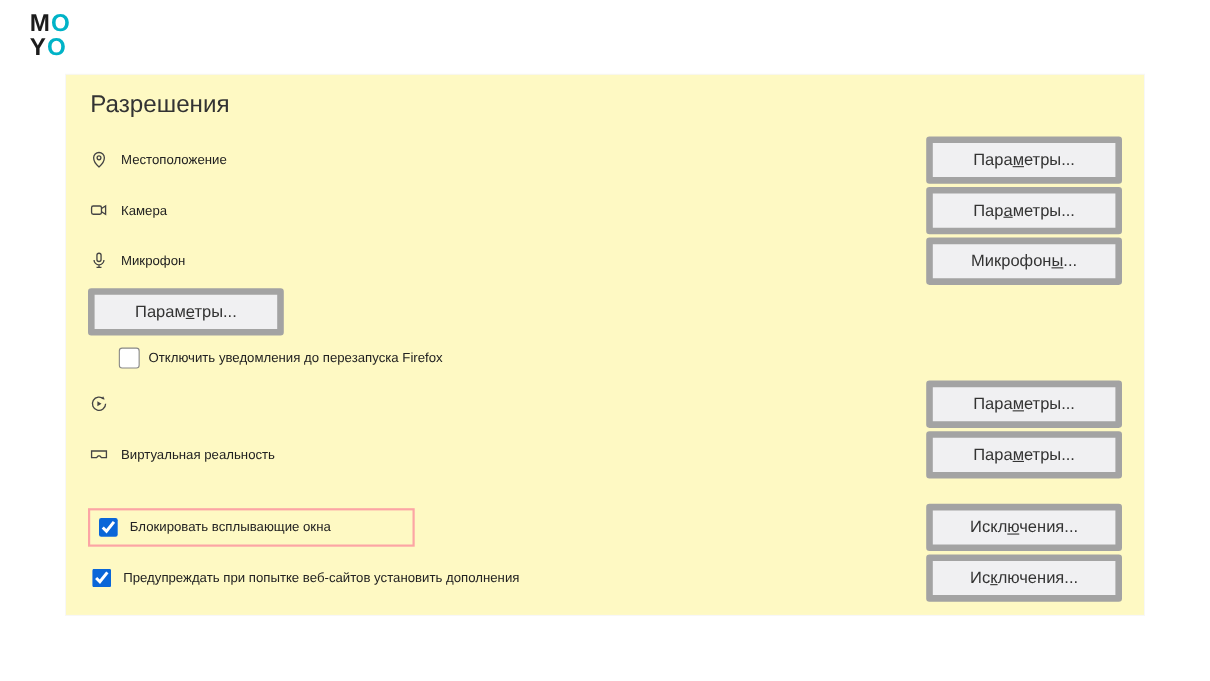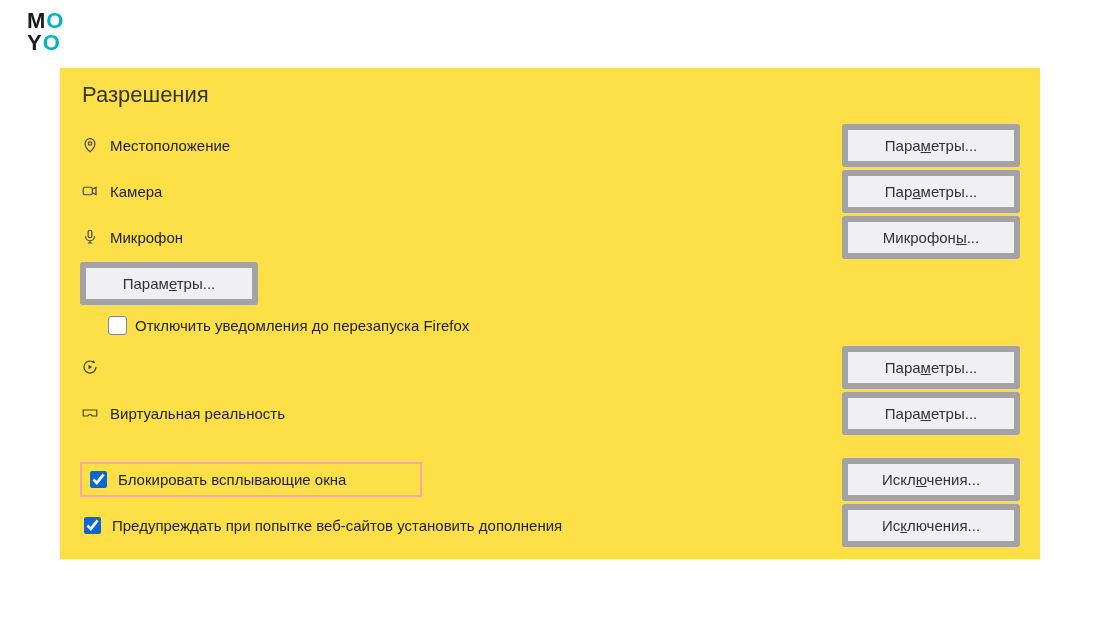--- a/index.html
+++ b/index.html
@@ -27,21 +27,21 @@
   .logo .m { color: #1c1c1c; }
   .logo .o1{ color: #00b3c7; }
   .logo .y { color: #1c1c1c; }
   .logo .o2{ color: #00b3c7; }
   .panel {
     position: absolute;
     left: 60px;
     right: 60px;
     top: 68px;
     bottom: 60px;
-    background: #fde047;
+    background: #fef9c3;
     box-shadow: 0 0 0 1px rgba(0,0,0,0.03);
   }
   .inner {
     padding: 14px 20px 10px 20px;
   }
   .section-title {
     font-size: 22px;
     font-weight: 400;
     color: #333;
     margin: 0 0 14px 2px;
@@ -58,21 +58,21 @@
     align-items: center;
     gap: 10px;
   }
   .icon {
     width: 20px;
     display: flex;
     align-items: center;
     justify-content: center;
   }
   .icon svg { width: 18px; height: 18px; stroke: #444; fill: none; stroke-width: 1.6; }
-  .label { font-size: 15px; color: #222; }
+  .label { font-size: 12px; color: #222; }
   .link { color: #0a66d8; cursor: pointer; margin-left: 6px; font-size: 15.5px; }
 
   .btn {
     background: #f0f0f2;
     border: 6px solid #a3a3a3;
     padding: 7px 18px;
     font-size: 15px;
     color: #333;
     border-radius: 3px;
     cursor: pointer;

